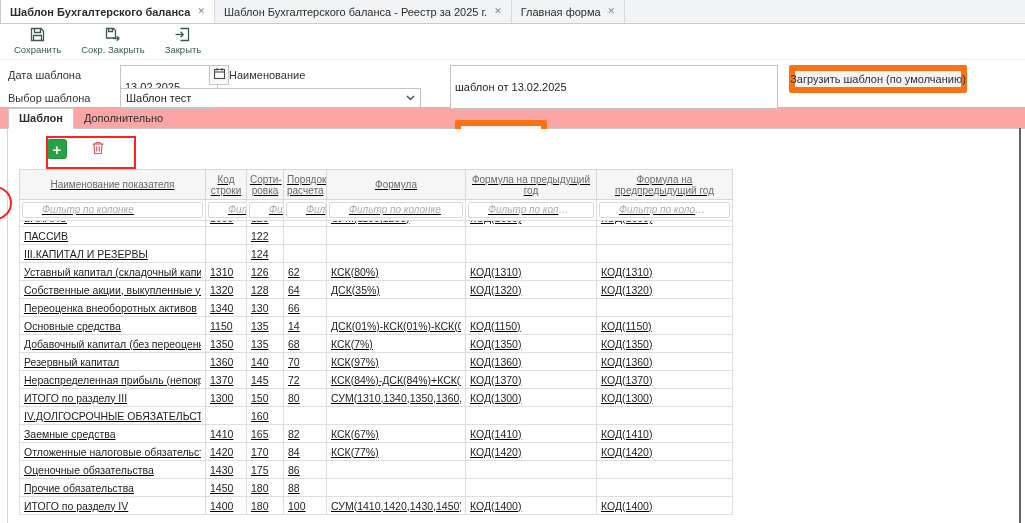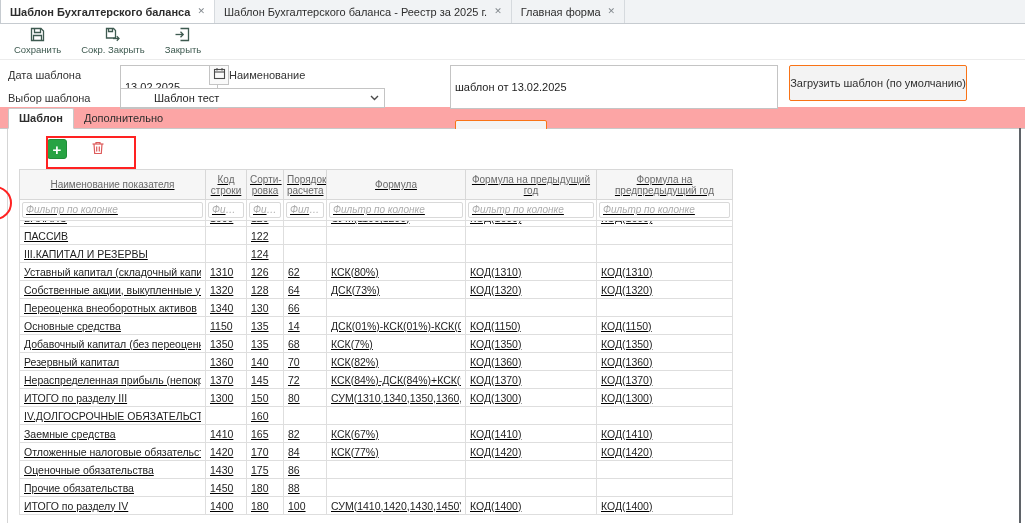--- a/index.html
+++ b/index.html
@@ -19,21 +19,21 @@
            padding:2px 0 0 14px;background:#fff;}
   .tbtn{display:flex;flex-direction:column;align-items:center;gap:0;cursor:default;}
   .tbtn .ticon{height:17px;display:flex;align-items:center;}
   .tbtn .tlabel{font-size:9.5px;color:#3e5a50;margin-top:1px;white-space:nowrap;}
   
   .formarea{position:relative;height:47px;background:#fff;}
   .lbl{position:absolute;font-size:11px;color:#333;white-space:nowrap;}
   .tbox{position:absolute;height:18px;border:1px solid #c4c4c4;background:#fff;
         font-size:11px;color:#1d1d1d;padding:12px 4px;display:flex;align-items:center;
         white-space:nowrap;overflow:hidden;}
-  .btn{position:absolute;height:36px;background:#f3f3f3;border:1px solid #f97316;
+  .btn{position:absolute;height:28px;background:#f3f3f3;border:6px solid #f97316;
        border-radius:2px;font-size:11px;color:#2f2f2f;display:flex;align-items:center;
        justify-content:center;cursor:default;white-space:nowrap;box-sizing:border-box;}
   .cal-btn{position:absolute;width:20px;height:20px;border:1px solid #c4c4c4;background:#fafafa;
        display:flex;align-items:center;justify-content:center;box-sizing:border-box;}
   .combo{position:absolute;height:20px;border:1px solid #c4c4c4;background:#fff;
        display:flex;align-items:center;font-size:11px;color:#1d1d1d;box-sizing:border-box;}
   .combo .cval{padding-left:5px;flex:1;white-space:nowrap;overflow:hidden;}
   .combo .chev{margin-right:5px;display:flex;align-items:center;}
   
   .subtabs{height:21px;border-bottom:1px solid #c9c9c9;display:flex;align-items:flex-end;padding-left:8px;background:#fca5a5;}
@@ -48,21 +48,21 @@
   .del-btn{width:22px;height:20px;background:transparent;border:none;padding:0;cursor:default;
        display:flex;align-items:center;justify-content:center;}
   
   table.grid{border-collapse:collapse;table-layout:fixed;margin-left:11px;width:713px;text-decoration:underline;}
   table.grid th{background:#f6f6f6;border:1px solid #d8d8d8;font-weight:normal;font-size:10px;
        color:#6a6a6a;text-align:center;padding:2px 3px;height:25px;overflow:hidden;}
   table.grid td{border:1px solid #dedede;font-size:10.5px;color:#1e1e1e;padding:0 4px;
        height:18px;overflow:hidden;box-sizing:border-box;}
   table.grid td span{display:block;white-space:nowrap;overflow:hidden;}
   tr.filter td{background:#fff;padding:2px;height:18px;}
-  .fbox{border:1px solid #d9d9d9;border-radius:2px;height:12px;padding:1px 3px;
+  .fbox{border:1px solid #d9d9d9;border-radius:2px;height:12px;padding:1px 19px;
        font-size:10px;font-style:italic;color:#adadad;white-space:nowrap;overflow:hidden;
        text-overflow:ellipsis;background:#fff;}
   tr.clip td{height:6px;padding:0 4px;}
   tr.clip td span{margin-top:-11px;}
   
   .annot-rect{position:absolute;left:38px;top:7px;width:86px;height:29px;
        border:2px solid #ff2222;pointer-events:none;z-index:5;}
   .annot-ellipse{position:absolute;left:-22px;top:186px;width:30px;height:30px;border:2px solid #ff2222;
        border-radius:50%;pointer-events:none;z-index:5;}
   .scrollline{position:absolute;left:1019px;top:128px;width:2px;height:395px;background:#5f6368;}
@@ -129,21 +129,21 @@
           <path d="M1.5 5h10"></path>
           <path d="M4 1v2.5M9 1v2.5"></path>
       </svg>
     </span>
   </div>
   <span class="lbl" style="left:229px;top:9px">Наименование</span>
   <div class="tbox" style="left:450px;top:5px;width:318px;">шаблон от 13.02.2025</div>
   <div class="btn" style="left:789px;top:5px;width:178px;">Загрузить шаблон (по умолчанию)</div>
 
   <span class="lbl" style="left:8px;top:32px">Выбор шаблона</span>
-  <div class="combo" style="left:120px;top:28px;width:265px;padding-left:28px;">
+  <div class="combo" style="left:120px;top:28px;width:301px;">
     <span class="cval">Шаблон тест</span>
     <span class="chev">
       <svg width="9" height="6" viewBox="0 0 9 6" fill="none" stroke="#4a4a4a" stroke-width="1.4">
         <path d="M1 1l3.5 3.5L8 1"></path>
       </svg>
     </span>
   </div>
   <div class="btn" style="left:455px;top:17px;width:92px;margin-top:43px;">Загрузить</div>
 </div>
 
@@ -312,21 +312,21 @@
           <td>
             <span>1320</span>
           </td>
           <td>
             <span>128</span>
           </td>
           <td>
             <span>64</span>
           </td>
           <td>
-            <span>ДСК(73%)</span>
+            <span>ДСК(35%)</span>
           </td>
           <td>
             <span>КОД(1320)</span>
           </td>
           <td>
             <span>КОД(1320)</span>
           </td>
         </tr>
         <tr>
           <td>
@@ -404,21 +404,21 @@
           <td>
             <span>1360</span>
           </td>
           <td>
             <span>140</span>
           </td>
           <td>
             <span>70</span>
           </td>
           <td>
-            <span>КСК(82%)</span>
+            <span>КСК(97%)</span>
           </td>
           <td>
             <span>КОД(1360)</span>
           </td>
           <td>
             <span>КОД(1360)</span>
           </td>
         </tr>
         <tr>
           <td>

